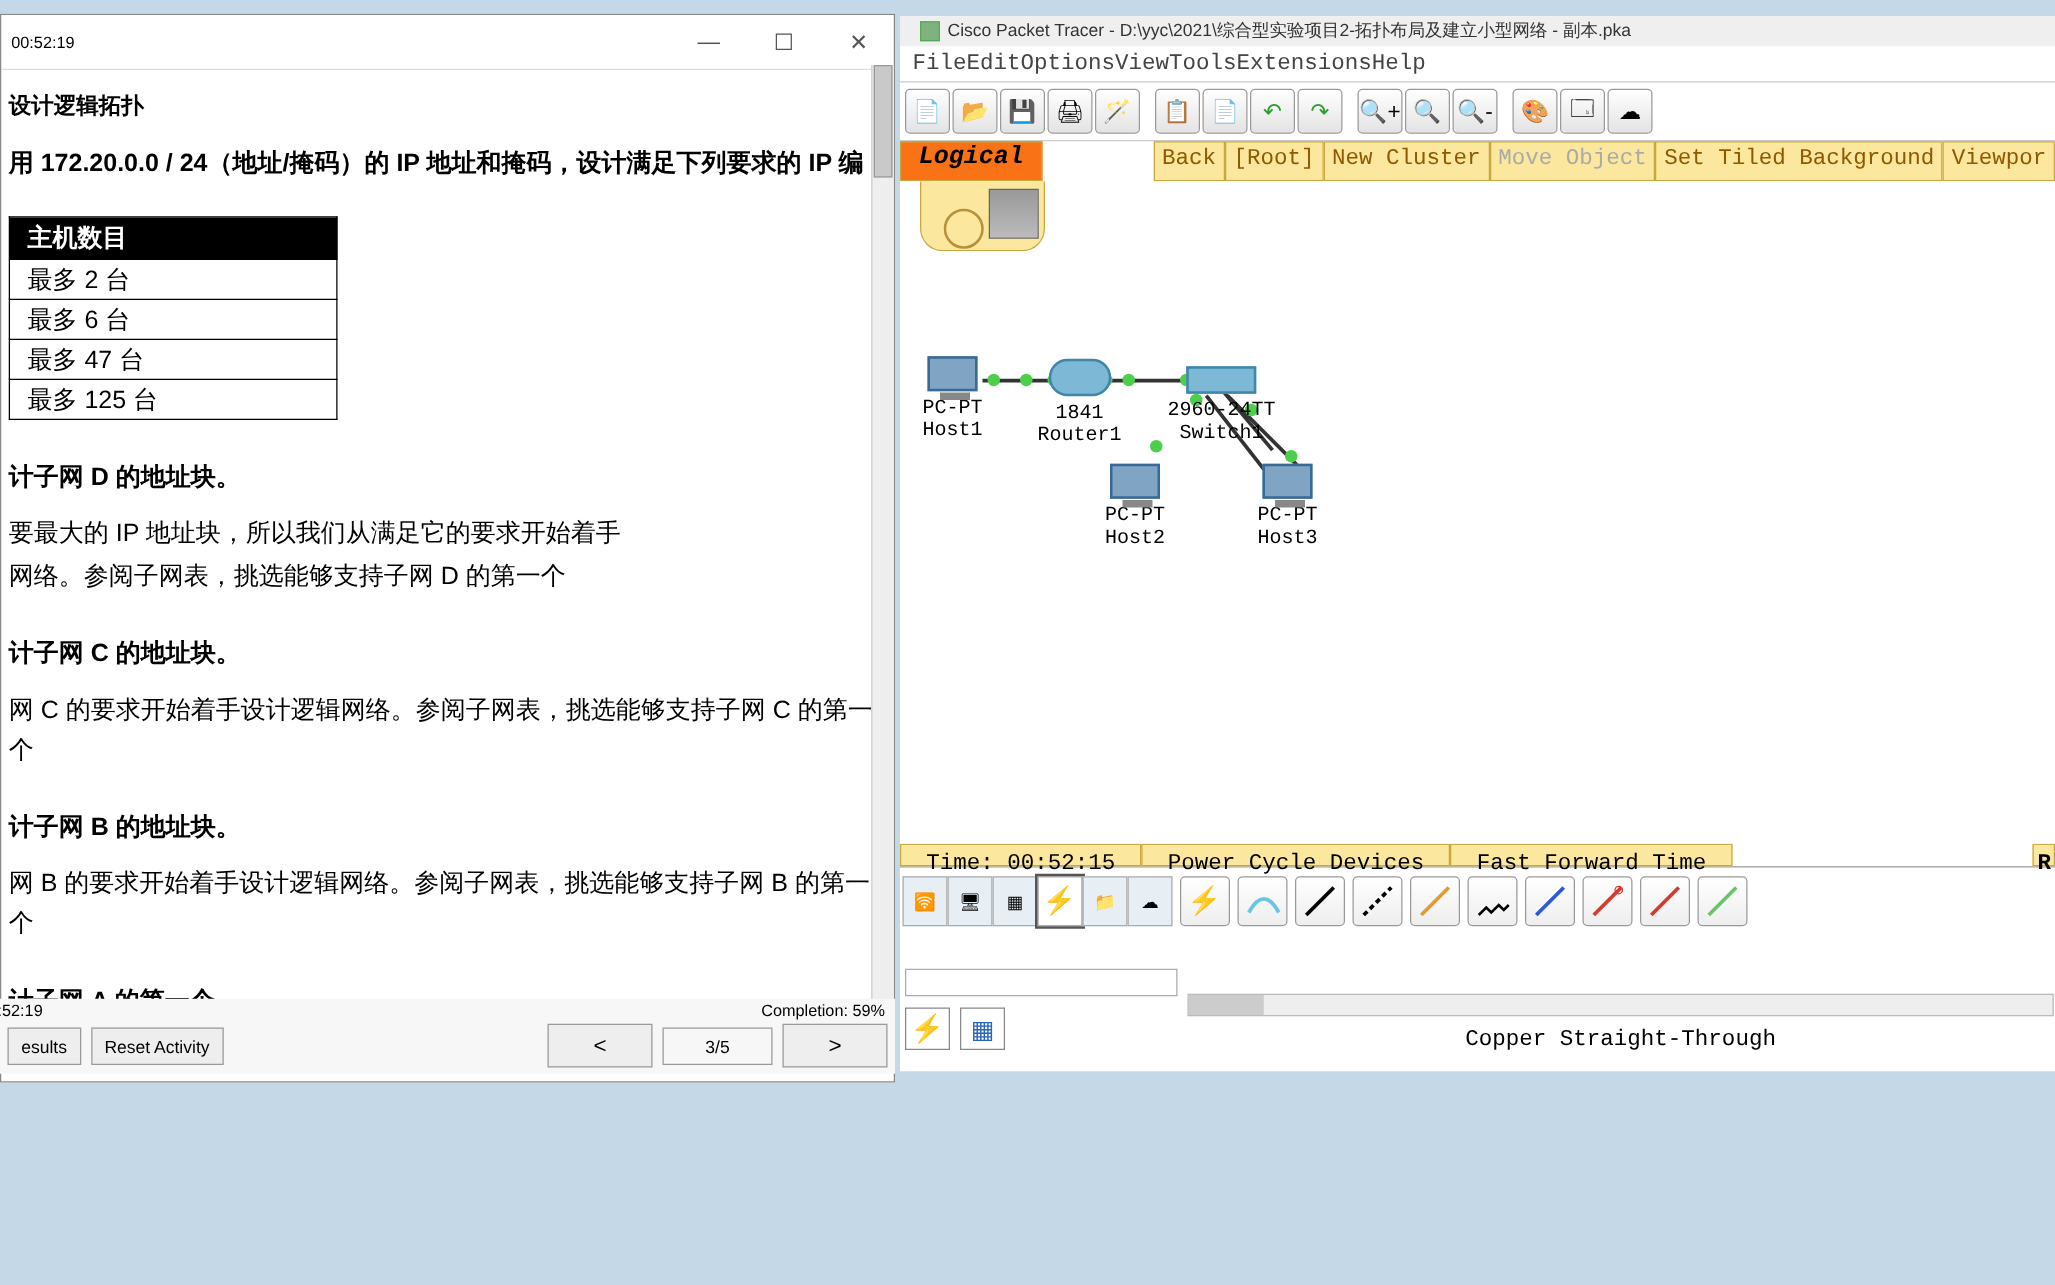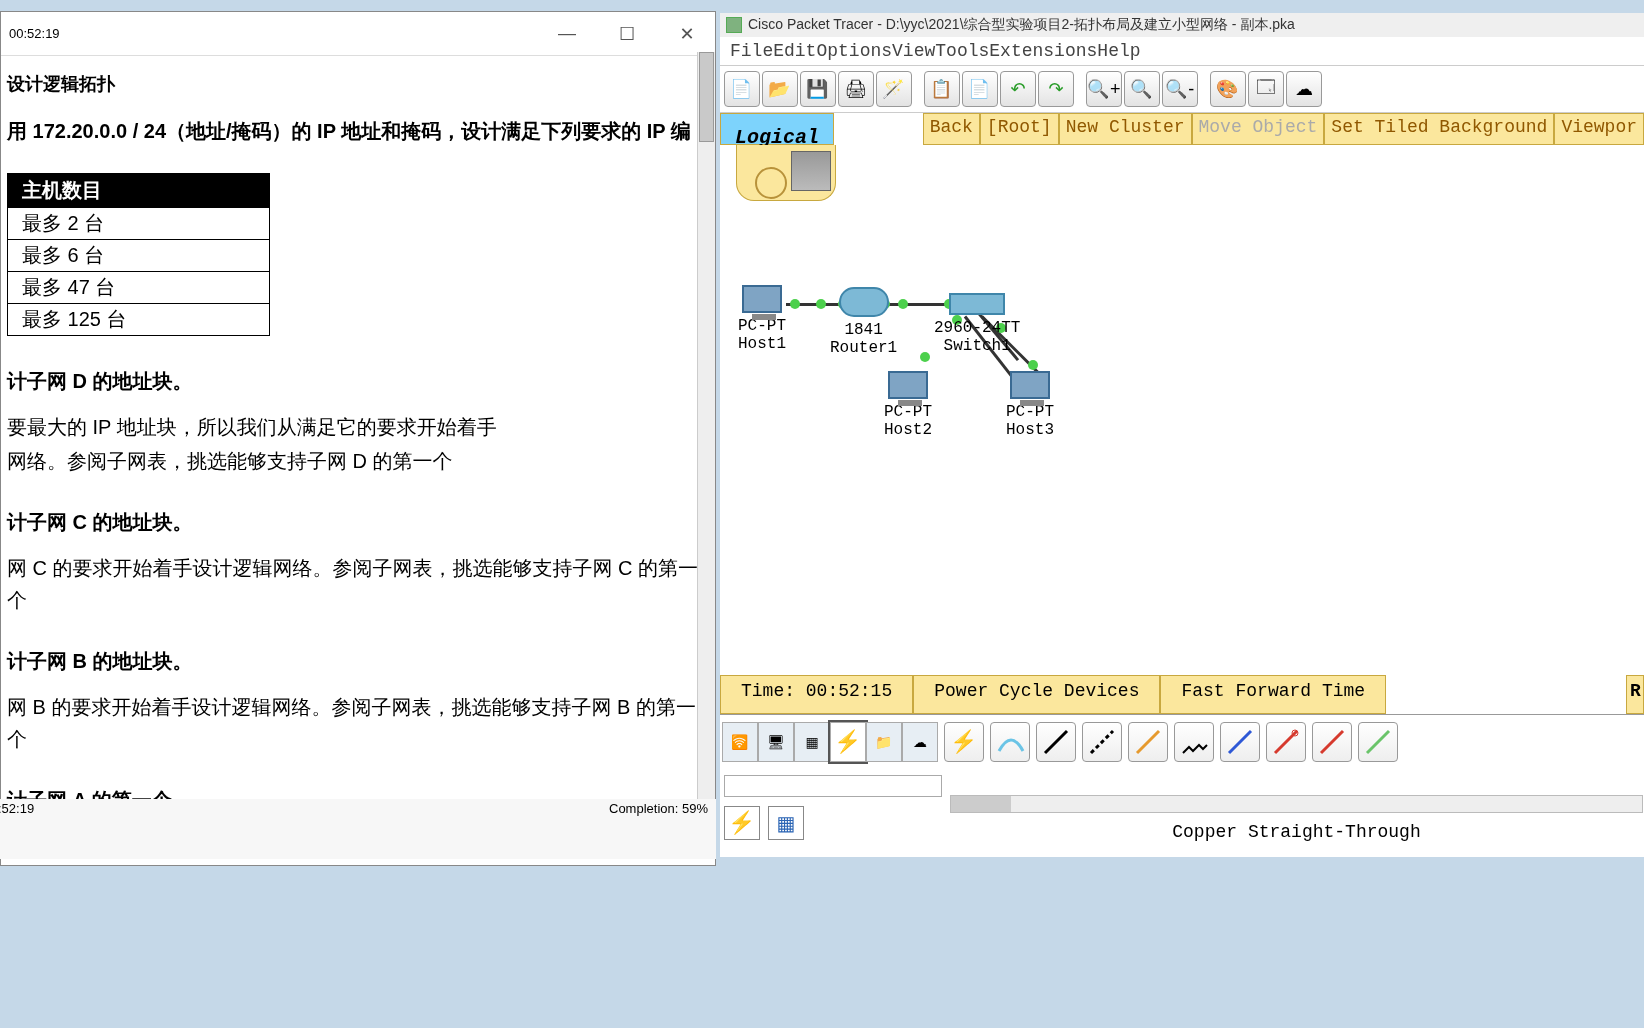--- a/index.html
+++ b/index.html
@@ -19,43 +19,43 @@
 .bottom-bar { position:absolute; left:0; bottom:0; width:716px; top:799px; height:60px; background:#f7f7f7;}
 .completion-line { position:absolute; top:2px; right:8px; font-size:13px;}
 .time-bottom { position:absolute; top:2px; left:-2px; font-size:13px;}
 .btn-row { position:absolute; bottom:5px; left:0; width:100%; display:flex; align-items:center; gap:8px; padding:0 6px;}
 .btn { border:1px solid #999; background:#eee; font-size:14px; padding:6px 10px; cursor:pointer;}
 .btn.nav { width:84px; text-align:center; font-size:18px;}
 .page-ind { width:88px; text-align:center; border:1px solid #999; padding:6px 2px; font-size:14px;}
 
 
 .right-win { position:absolute; left:720px; top:13px; width:924px; height:844px; background:#fff;}
-.pt-title { height:24px; background:#efefef; font-size:14px; display:flex; align-items:center; padding-left:6px; color:#333;}
+.pt-title { height:24px; background:#efefef; font-size:14px; display:flex; align-items:center; padding-left:16px; color:#333;}
 .pt-title .pt-icon{width:16px;height:16px;background:#7fb27f;margin-right:6px;border:1px solid #5a5;}
 .menu-bar { height:28px; display:flex; padding:4px 10px; font-family:"Courier New",monospace; font-size:18px; color:#444;}
 .tool-row { height:48px; background:#fff; display:flex; align-items:center; gap:2px; padding:2px 4px; border-top:1px solid #ccc; border-bottom:1px solid #ccc;}
 .tool-btn { width:36px; height:36px; border:1px solid #999; background:linear-gradient(#fff,#e3e3e3); border-radius:4px; display:flex; align-items:center; justify-content:center; font-size:18px;}
 .tool-sep{width:8px;}
 .nav-row { height:32px; display:flex; align-items:stretch; font-family:"Courier New",monospace; font-size:18px;}
-.logical-tab { background:#7dd3fc; border:1px solid #c8a83f; padding:12px 14px; font-style:italic; font-weight:bold; font-size:20px;}
+.logical-tab { background:#f97316; border:1px solid #c8a83f; padding:0 14px; font-style:italic; font-weight:bold; font-size:20px;}
 .spacer{flex:1;}
 .nav-btn { background:#fbe79d; border:1px solid #c8a83f; padding:3px 6px; color:#905800;}
 .nav-btn.dis{color:#aaa;}
 .canvas { position:relative; height:530px; background:#fff;}
 .tab-handle { position:absolute; left:16px; top:0; width:100px; height:56px; background:#fbe79d; border:1px solid #c8a83f; border-top:none; border-radius:0 0 18px 18px;}
 .tab-handle::before{content:"";position:absolute;left:54px;top:6px;width:38px;height:38px;background:linear-gradient(#999,#bbb);border:1px solid #666;}
 .tab-handle::after{content:"";position:absolute;left:18px;top:22px;width:28px;height:28px;border:2px solid #b8923a;border-radius:50%;background:transparent;}
 .dev { position:absolute; text-align:center; font-family:"Courier New",monospace; font-size:16px; line-height:1.15;}
 .pc-ico{width:40px;height:28px;background:#7fa4c4;border:2px solid #3a6a93;margin:0 auto 4px;position:relative;}
 .pc-ico::after{content:"";position:absolute;bottom:-9px;left:8px;width:24px;height:6px;background:#888;}
 .rtr-ico{width:50px;height:30px;border-radius:15px;background:#7db9d6;border:2px solid #3f86aa;margin:0 auto 4px;}
 .sw-ico{width:56px;height:22px;background:#7db9d6;border:2px solid #3f86aa;margin:0 auto 4px;}
 .link{position:absolute;background:#333;}
 .dot{position:absolute;width:10px;height:10px;background:#4cd04c;border-radius:50%;}
-.time-row{height:39px;display:flex;align-items:stretch;font-family:"Courier New",monospace;}
+.time-row{height:18px;display:flex;align-items:stretch;font-family:"Courier New",monospace;}
 .time-box{background:#fbe79d;border:1px solid #c8a83f;padding:5px 20px;font-size:18px;}
 .time-box.end{margin-left:auto;width:18px;padding:5px 3px;font-weight:bold;}
 .device-tray{height:54px;display:flex;align-items:center;gap:0;padding:2px;border-top:1px solid #999;}
 .dev-b{width:36px;height:40px;background:#e7eef4;border:1px solid #aaa;display:flex;align-items:center;justify-content:center;font-size:14px;margin-right:0;}
 .dev-b.sel{background:#fff;outline:2px solid #555;}
 .lightning{color:#ea9600;font-size:22px;font-weight:bold;}
 .search-box{position:absolute;left:724px;top:775px;width:218px;height:22px;border:1px solid #aaa;background:#fff;}
 .conn-tray{display:flex;align-items:center;gap:6px;margin-left:6px;}
 .conn-b{width:40px;height:40px;border:1px solid #999;border-radius:4px;background:linear-gradient(#fff,#eee);display:flex;align-items:center;justify-content:center;}
 .bot-hscroll{position:absolute;left:950px;top:795px;width:693px;height:18px;background:#eee;border:1px solid #bbb;}
@@ -117,20 +117,28 @@
     <div class="ptext">要最小的 IP 地址块，所以我们从满足它的要求开始着手设计逻辑网络。参阅子</div>
   </div>
   <div class="vscroll">
       <div class="vt"></div>
     </div>
 </div>
 
 <div class="bottom-bar">
   <div class="time-bottom">:52:19</div>
   <div class="completion-line">Completion: 59%</div>
+  <div class="btn-row">
+    <button class="btn">esults</button>
+    <button class="btn">Reset Activity</button>
+    <div style="flex:1"></div>
+    <button class="btn nav">&lt;</button>
+    <div class="page-ind">3/5</div>
+    <button class="btn nav">&gt;</button>
+  </div>
 </div>
 
 <div class="right-win">
   <div class="pt-title">
     <div class="pt-icon"></div>
     <span>Cisco Packet Tracer - D:\yyc\2021\综合型实验项目2-拓扑布局及建立小型网络 - 副本.pka</span>
   </div>
   <div class="menu-bar">
     <span>File</span>
     <span>Edit</span>

